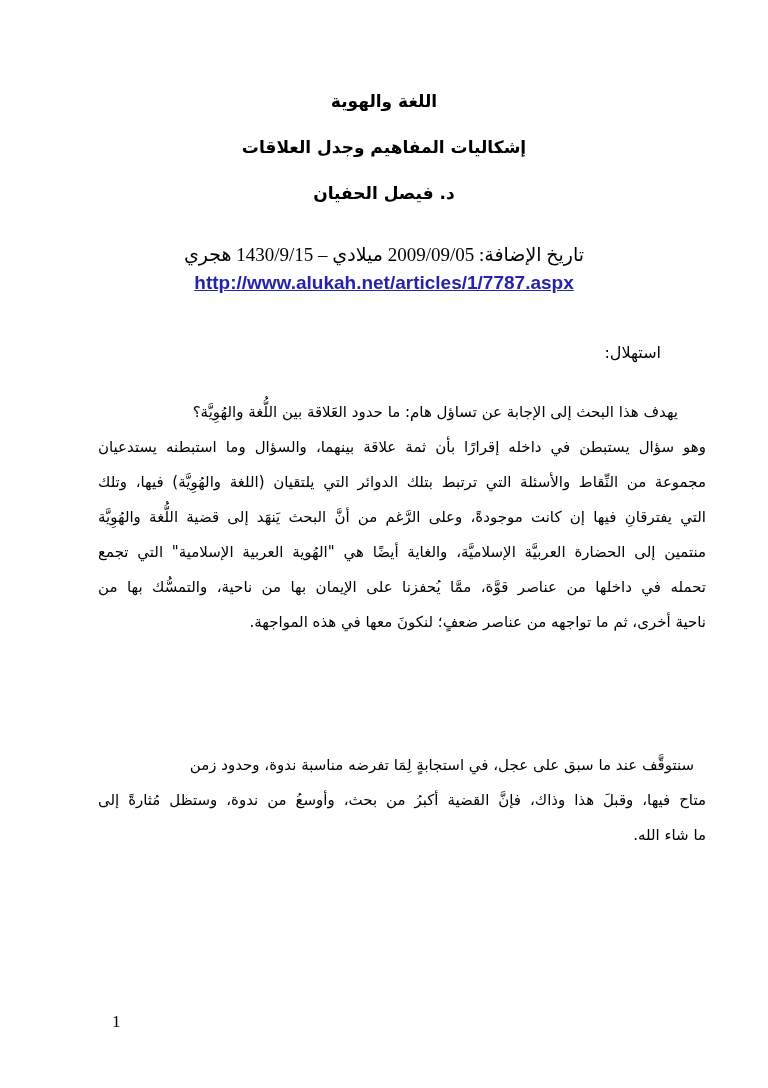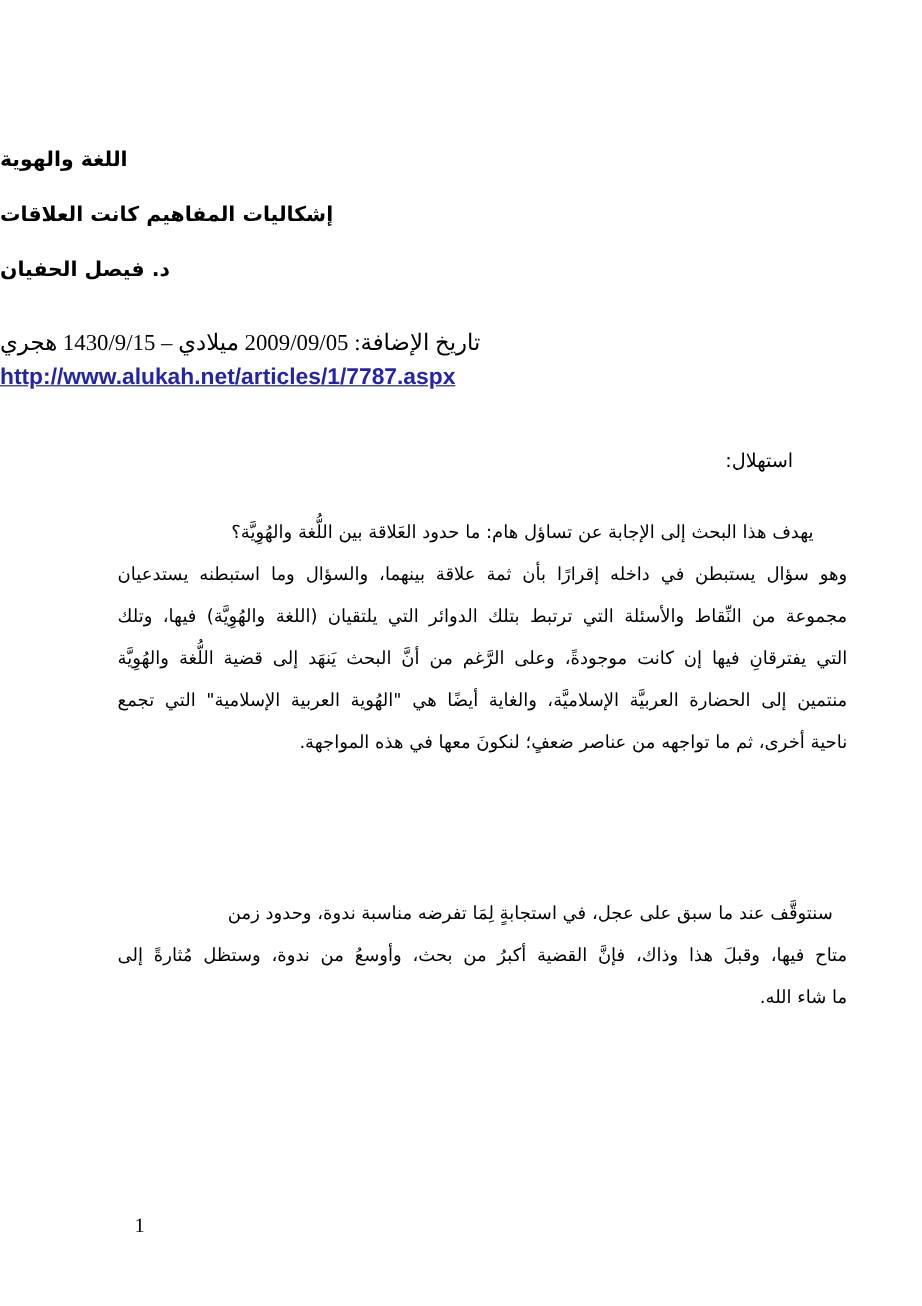--- a/index.html
+++ b/index.html
@@ -9,23 +9,22 @@
     width: 768px;
     height: 1088px;
     margin: 0 auto;
     background: #ffffff;
     color: #000000;
     font-family: "DejaVu Sans", sans-serif;
     overflow: hidden;
   }
   .doc-header {
     padding-top: 78px;
-    text-align: left;
+    text-align: center;
     direction: rtl;
-    margin-top: 32px;
   }
   .title-line {
     font-size: 17px;
     font-weight: bold;
     line-height: 46px;
   }
   .date-line {
     margin-top: 24px;
     direction: rtl;
     font-size: 19px;
@@ -78,37 +77,38 @@
     line-height: 20px;
   }
 </style>
 </head>
 <body>
 
 <div class="page">
 
   <header class="doc-header">
     <div class="title-line">اللغة والهوية</div>
-    <div class="title-line">إشكاليات المفاهيم كانت العلاقات</div>
+    <div class="title-line">إشكاليات المفاهيم وجدل العلاقات</div>
     <div class="title-line">د. فيصل الحفيان</div>
     <div class="date-line">تاريخ الإضافة: 2009/09/05 ميلادي – 1430/9/15 هجري</div>
     <div class="url-line">
       <a class="doc-link" href="#" style="color: rgb(36, 36, 170);">http://www.alukah.net/articles/1/7787.aspx</a>
     </div>
   </header>
 
   <div class="section-heading">استهلال:</div>
 
   <div class="paragraphs">
       <div class="para">
         <div class="pline first">يهدف هذا البحث إلى الإجابة عن تساؤل هام: ما حدود العَلاقة بين اللُّغة والهُوِيَّة؟</div>
         <div class="pline">وهو سؤال يستبطن في داخله إقرارًا بأن ثمة علاقة بينهما، والسؤال وما استبطنه يستدعيان</div>
         <div class="pline">مجموعة من النِّقاط والأسئلة التي ترتبط بتلك الدوائر التي يلتقيان (اللغة والهُوِيَّة) فيها، وتلك</div>
         <div class="pline">التي يفترقانِ فيها إن كانت موجودةً، وعلى الرَّغم من أنَّ البحث يَنهَد إلى قضية اللُّغة والهُوِيَّة</div>
         <div class="pline">منتمين إلى الحضارة العربيَّة الإسلاميَّة، والغاية أيضًا هي "الهُوية العربية الإسلامية" التي تجمع</div>
+        <div class="pline">تحمله في داخلها من عناصر قوَّة، ممَّا يُحفزنا على الإيمان بها من ناحية، والتمسُّك بها من</div>
         <div class="pline last">ناحية أخرى، ثم ما تواجهه من عناصر ضعفٍ؛ لنكونَ معها في هذه المواجهة.</div>
       </div>
       <div class="para">
         <div class="pline first">سنتوقَّف عند ما سبق على عجل، في استجابةٍ لِمَا تفرضه مناسبة ندوة، وحدود زمن</div>
         <div class="pline">متاح فيها، وقبلَ هذا وذاك، فإنَّ القضية أكبرُ من بحث، وأوسعُ من ندوة، وستظل مُثارةً إلى</div>
         <div class="pline last">ما شاء الله.</div>
       </div>
     </div>
 
   <div class="page-number">1</div>

